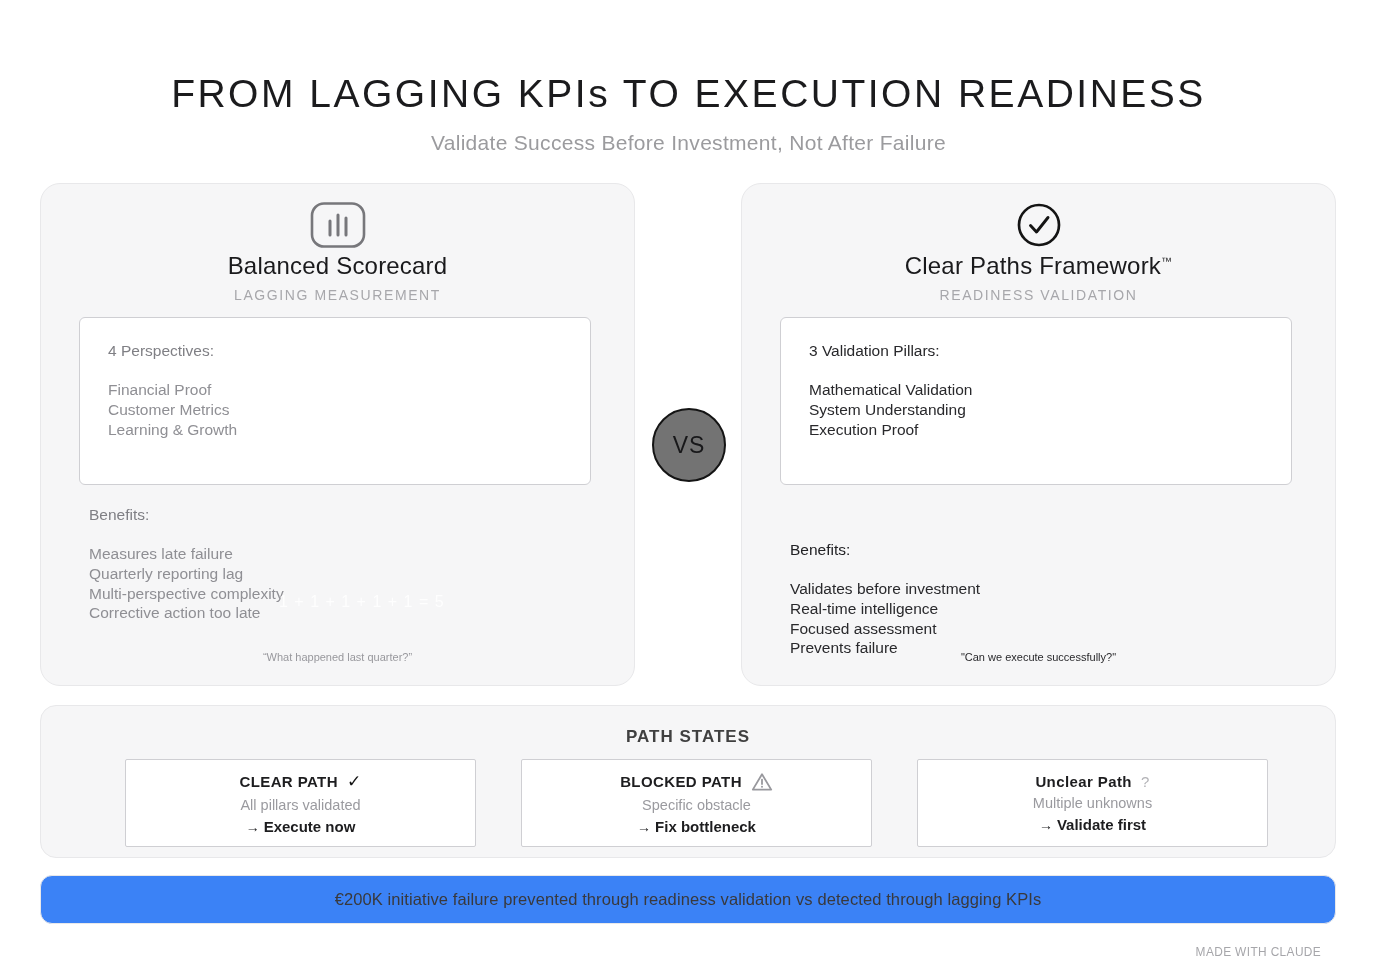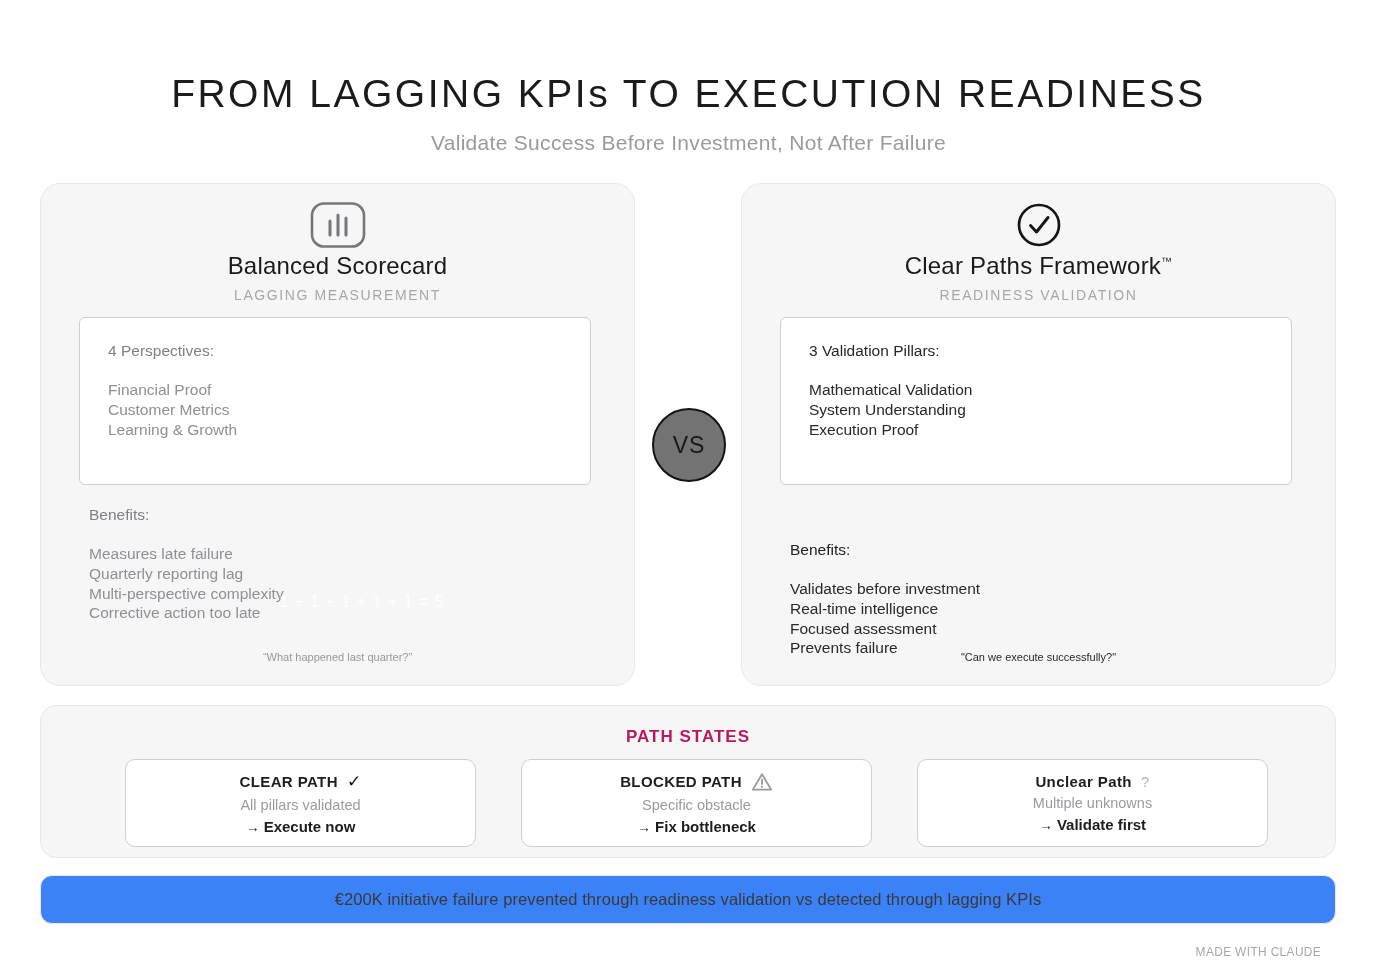--- a/index.html
+++ b/index.html
@@ -103,25 +103,25 @@
   }
 
   
   .path-states {
     position: absolute; top: 705px; left: 40px; width: 1296px; height: 153px;
     background: #f6f6f7; border: 1px solid #e8e8ea; border-radius: 16px;
   }
   .path-states-title {
     position: absolute; top: 21px; left: 0; width: 100%;
     text-align: center; font-size: 17px; font-weight: 600;
-    letter-spacing: 1px; color: #be185d;
+    letter-spacing: 1px; color: #404040;
   }
   .state-card {
     position: absolute; top: 53px; width: 351px; height: 88px;
-    background: #ffffff; border: 1px solid #cfcfd3; border-radius: 10px;
+    background: #ffffff; border: 1px solid #cfcfd3; border-radius: 2px;
     display: flex; flex-direction: column; align-items: center; justify-content: center;
     gap: 5px;
   }
   .state-card.c0 { left: 84px; }
   .state-card.c1 { left: 480px; }
   .state-card.c2 { left: 876px; }
   .state-label-row {
     display: flex; align-items: center; gap: 9px;
     font-size: 15px; font-weight: 600; letter-spacing: 0.4px; color: #1d1d1f;
   }

